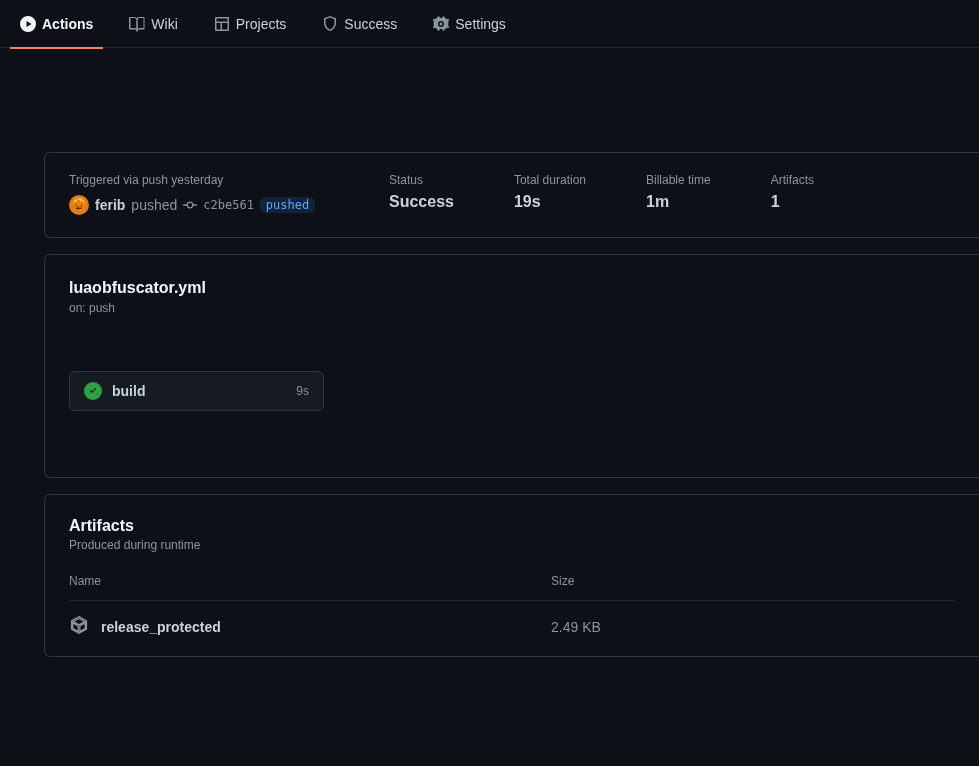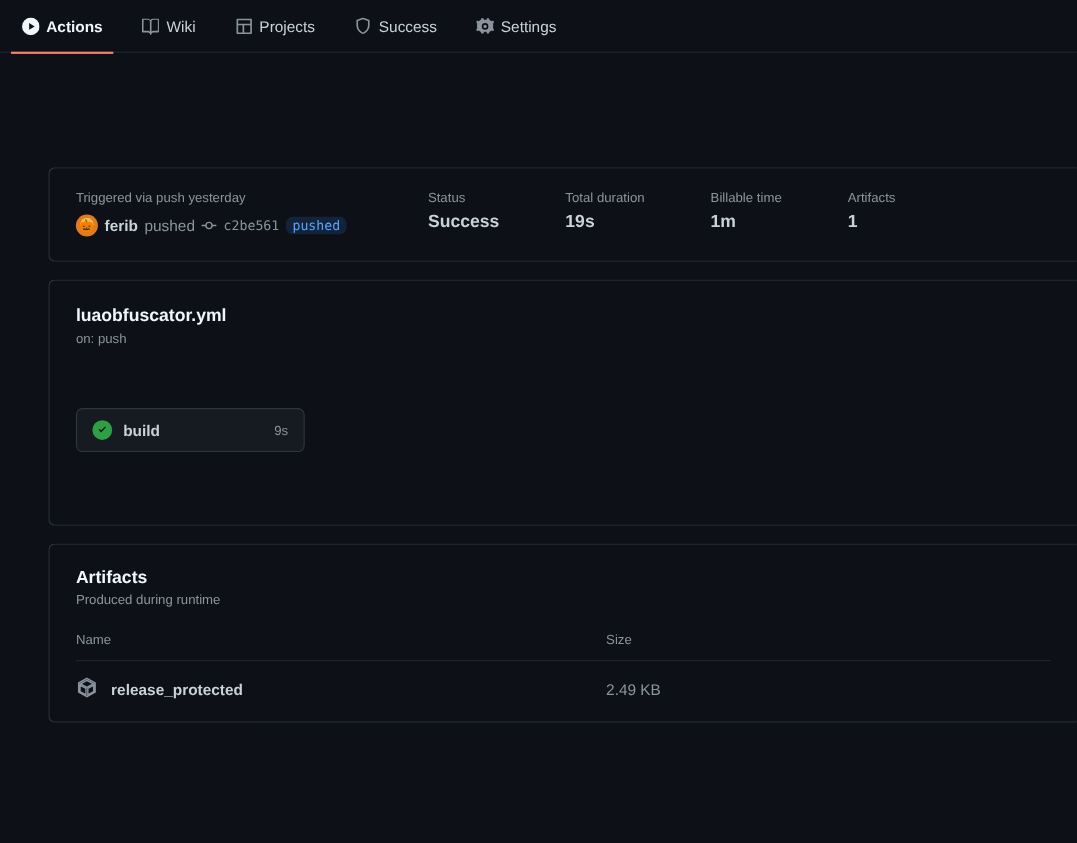--- a/index.html
+++ b/index.html
@@ -91,21 +91,21 @@
     margin-top: 16px;
     border: 1px solid #30363d;
     border-right: none;
     border-radius: 6px 0 0 6px;
     padding: 24px 24px 66px 24px;
   }
   .wf-title { color:#f0f6fc; font-size:16px; font-weight:600; }
   .wf-sub { color:#8b949e; font-size:12px; margin-top:4px; }
   .job-card {
     margin-top: 56px;
-    width: 208px;
+    width: 255px;
     background:#161b22;
     border:1px solid #30363d;
     border-radius:6px;
     padding:10px 14px;
     display:flex; align-items:center; gap:10px;
     cursor:pointer;
   }
   .success-icon {
     width:18px; height:18px; border-radius:50%;
     background:#2ea043; display:inline-flex; align-items:center; justify-content:center;

